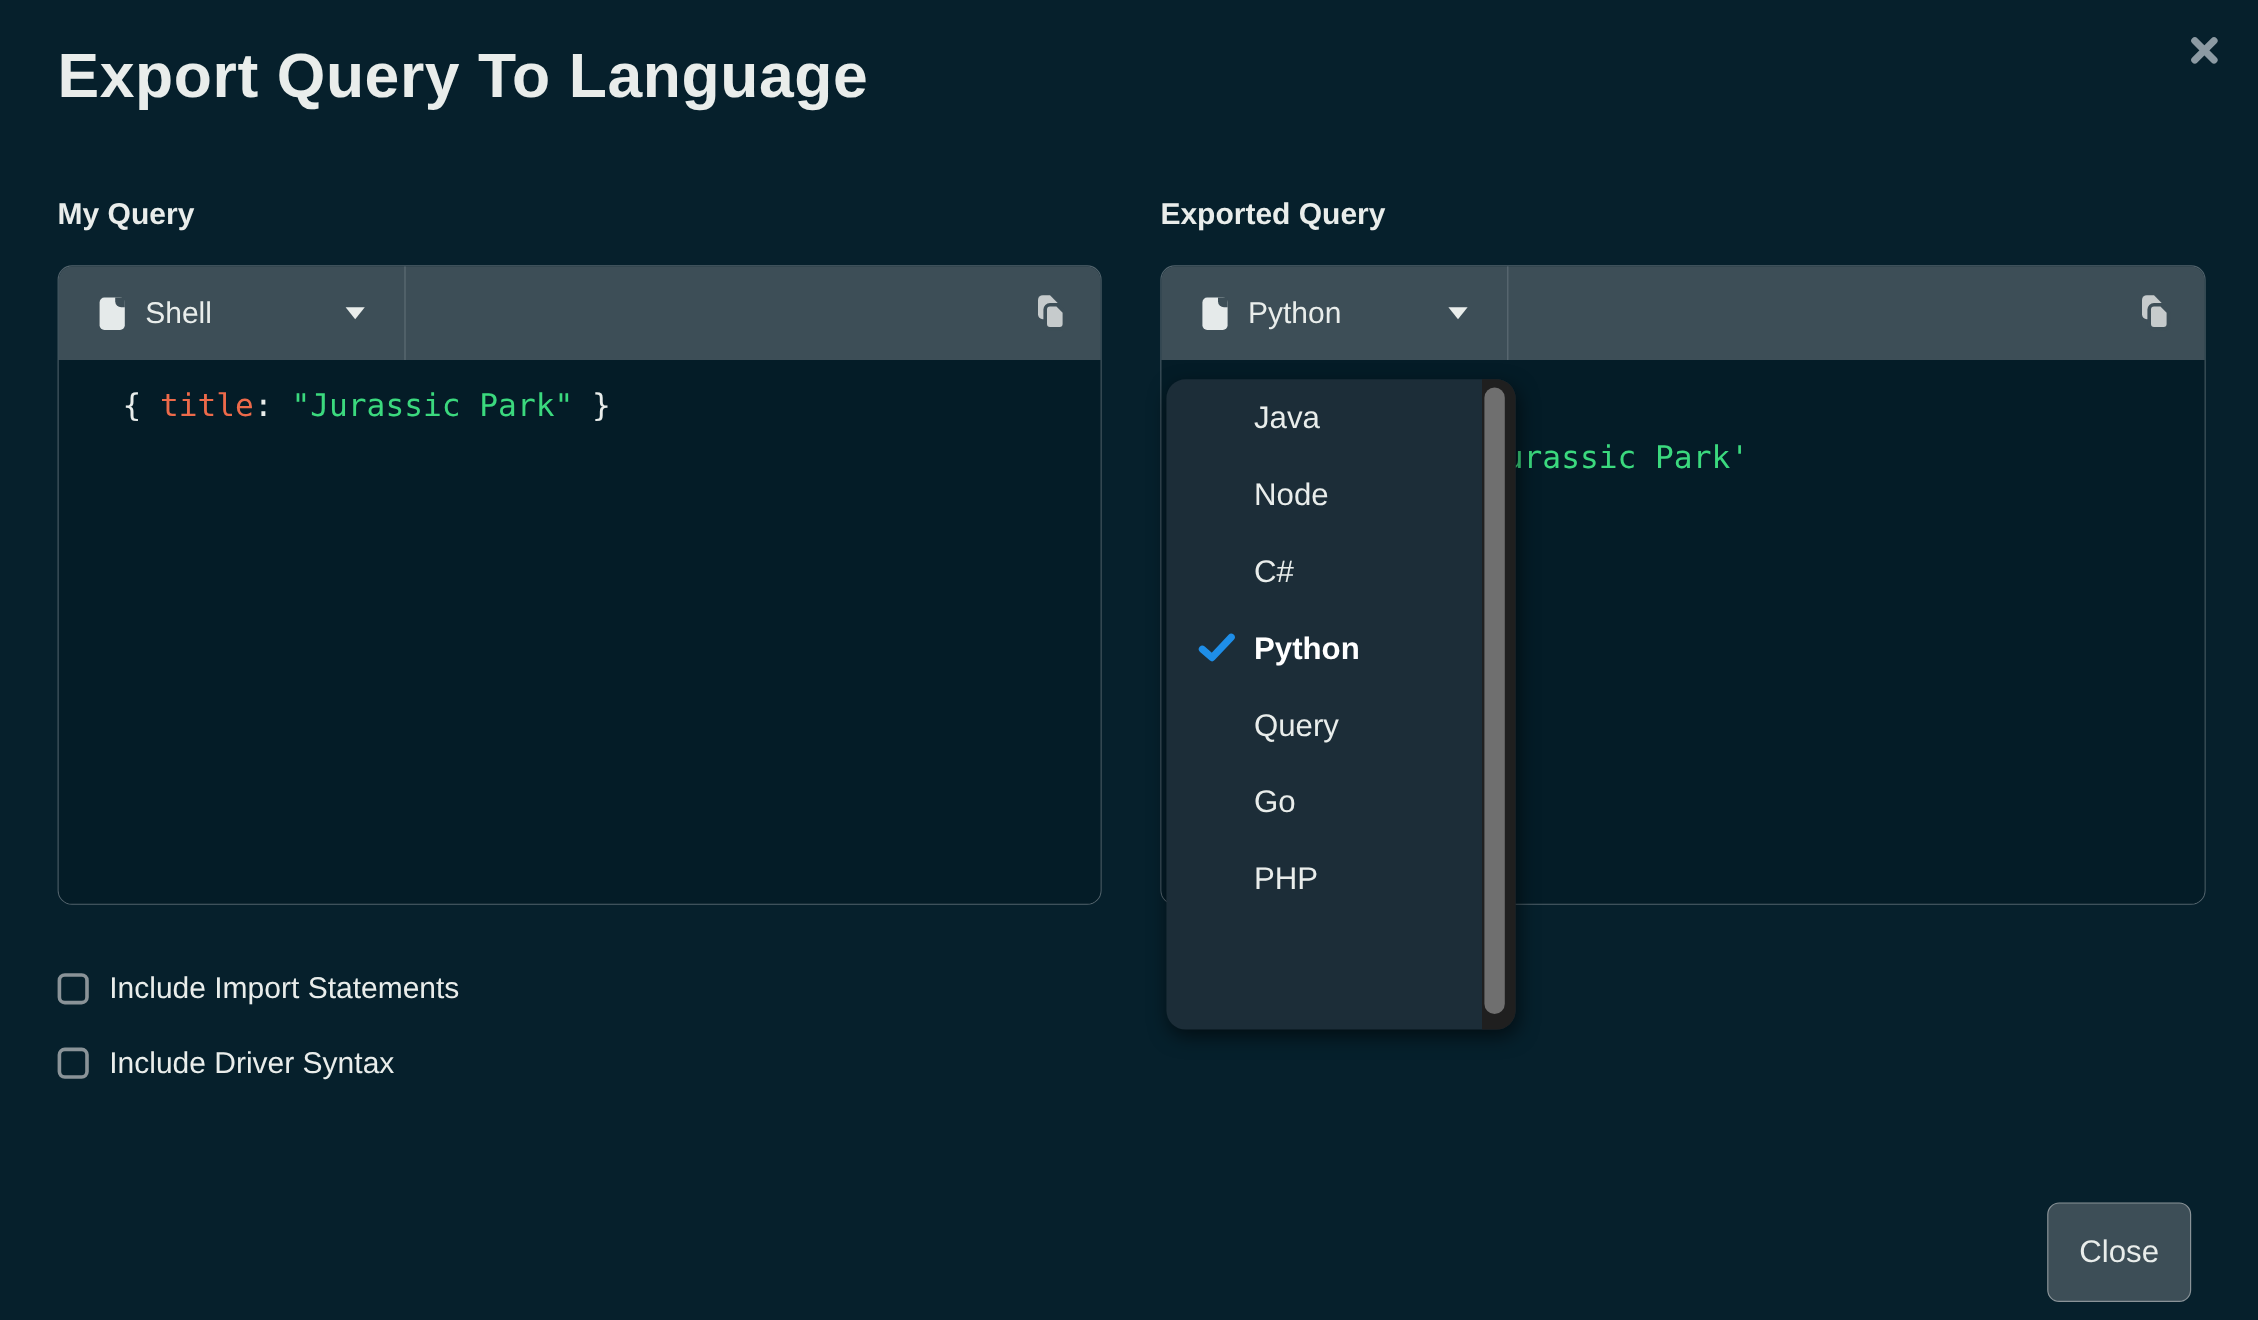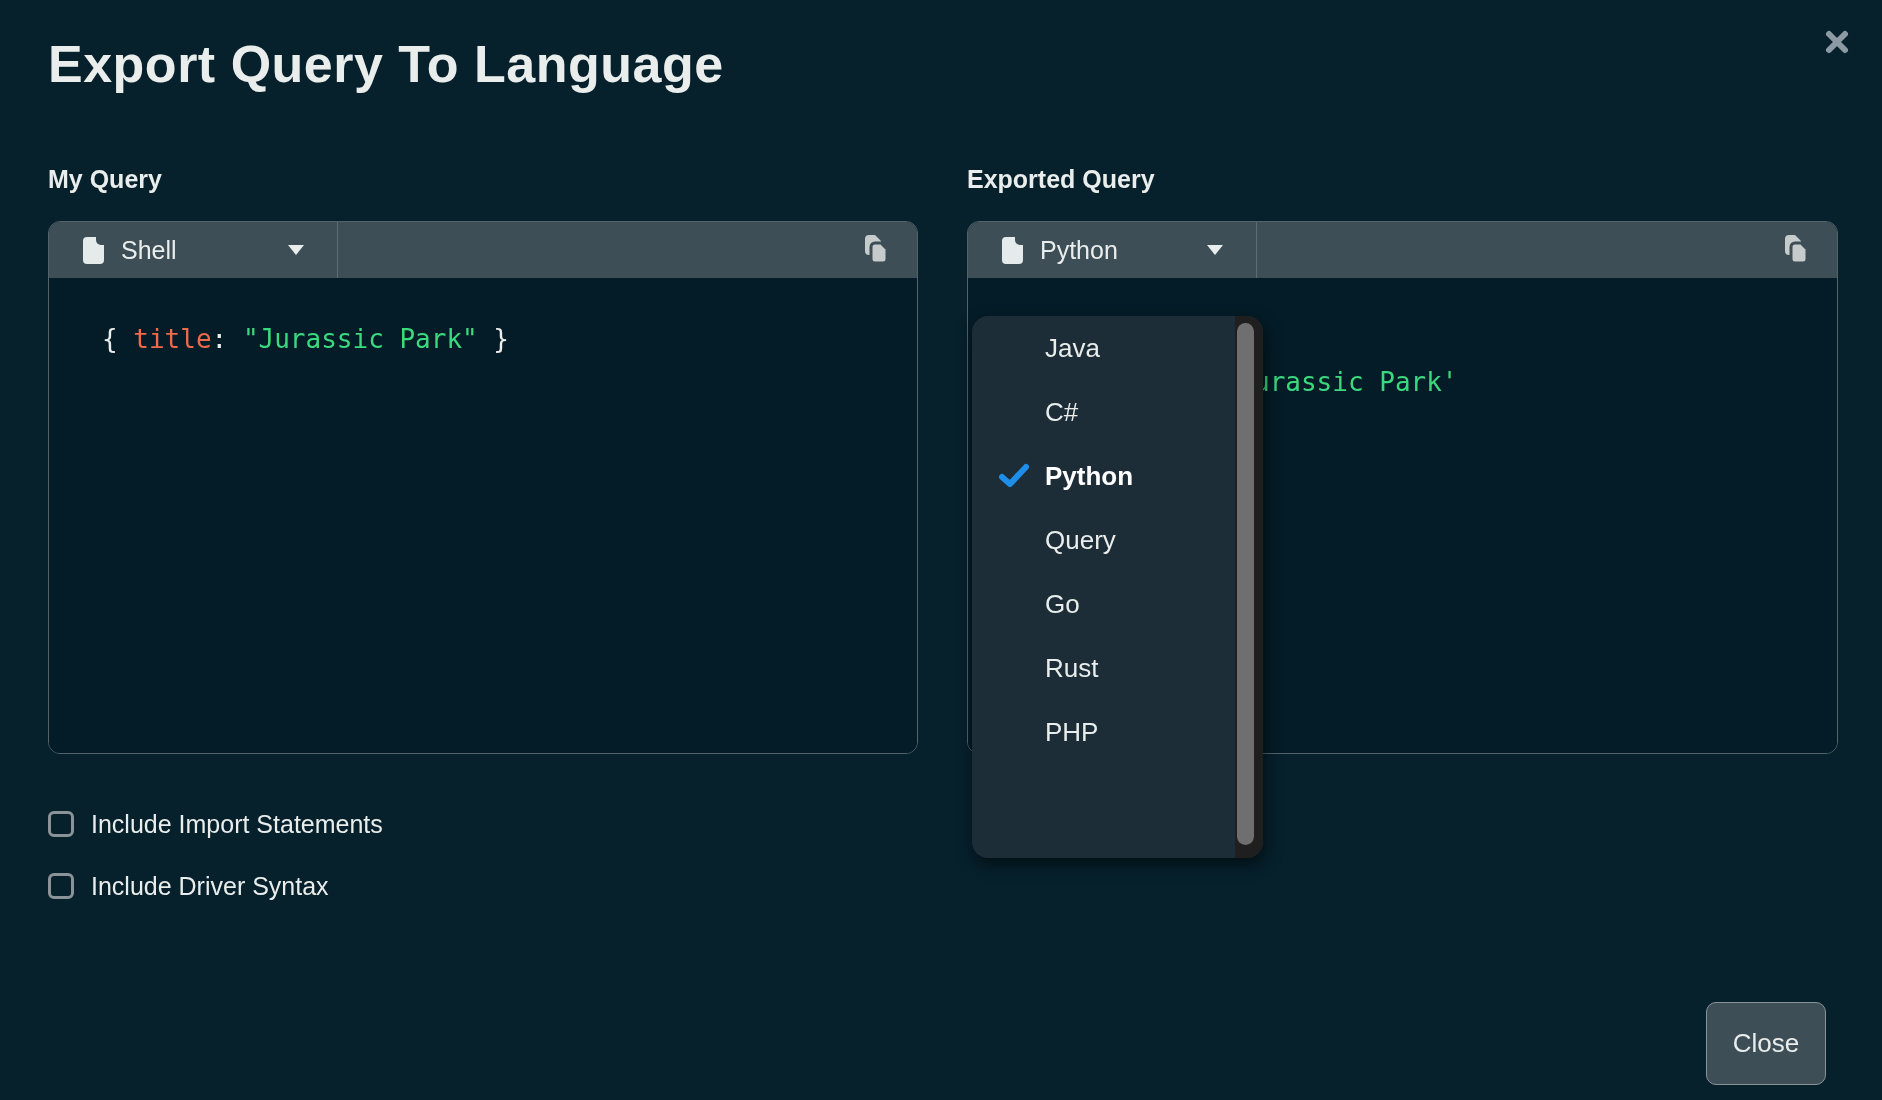--- a/index.html
+++ b/index.html
@@ -20,21 +20,21 @@
   #label-right{left:967px}
 
   .editor{
     position:absolute;top:221px;height:533px;box-sizing:border-box;
     border:1px solid #52636C;border-radius:12px;background:#041C27;
   }
   #editor-left{left:48px;width:870px;}
   #editor-right{left:967px;width:871px;}
 
   .toolbar{
-    position:absolute;left:0;right:0;top:0;height:56px;background:#3D4E57;
+    position:absolute;left:0;right:0;top:0;height:78px;background:#3D4E57;
     border-radius:11px 11px 0 0;display:flex;align-items:center;
   }
   .lang-select{
     width:289px;height:100%;display:flex;align-items:center;
     padding-left:34px;box-sizing:border-box;border-right:1px solid #5D6C74;
     position:relative;cursor:pointer;background:transparent;border-top:none;border-bottom:none;border-left:none;
     font-family:inherit;
   }
   .file-icon{width:21px;height:27px;position:relative;background:#E5EAEA;border-radius:4px;margin-right:17px;flex:none;}
   .file-icon::after{
@@ -155,42 +155,42 @@
 
   <div class="code-fragment">urassic Park'</div>
 
   <div class="menu">
     <div class="menu-item">
 
       <span>Java</span>
     </div>
     <div class="menu-item">
 
+      <span>Node</span>
+    </div>
+    <div class="menu-item">
+
       <span>C#</span>
     </div>
     <div class="menu-item selected">
       <svg class="check" width="32" height="26" viewBox="0 0 32 26">
           <path d="M4 14 L12 21 L28 4" stroke="#1E8EE8" stroke-width="6" fill="none" stroke-linecap="round" stroke-linejoin="round"></path>
         </svg>
       <span>Python</span>
     </div>
     <div class="menu-item">
 
       <span>Query</span>
     </div>
     <div class="menu-item">
 
       <span>Go</span>
     </div>
     <div class="menu-item">
 
-      <span>Rust</span>
-    </div>
-    <div class="menu-item">
-
       <span>PHP</span>
     </div>
     <div class="menu-scrollbar">
       <div class="thumb"></div>
     </div>
   </div>
 
   <div class="checkbox-row" id="cbrow-1">
     <span class="checkbox"></span>
     <span class="cb-label">Include Import Statements</span>

